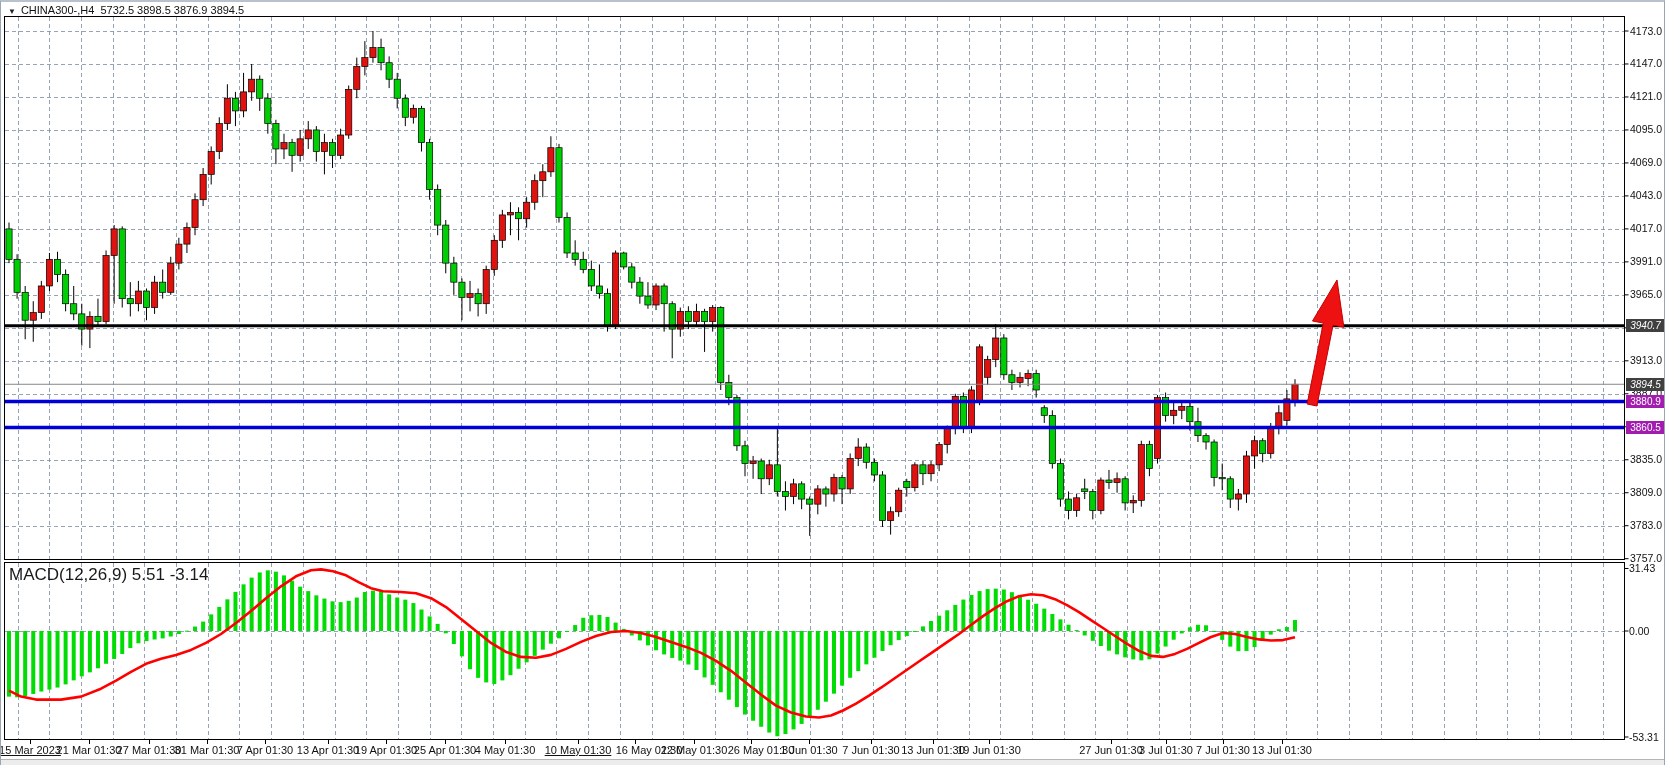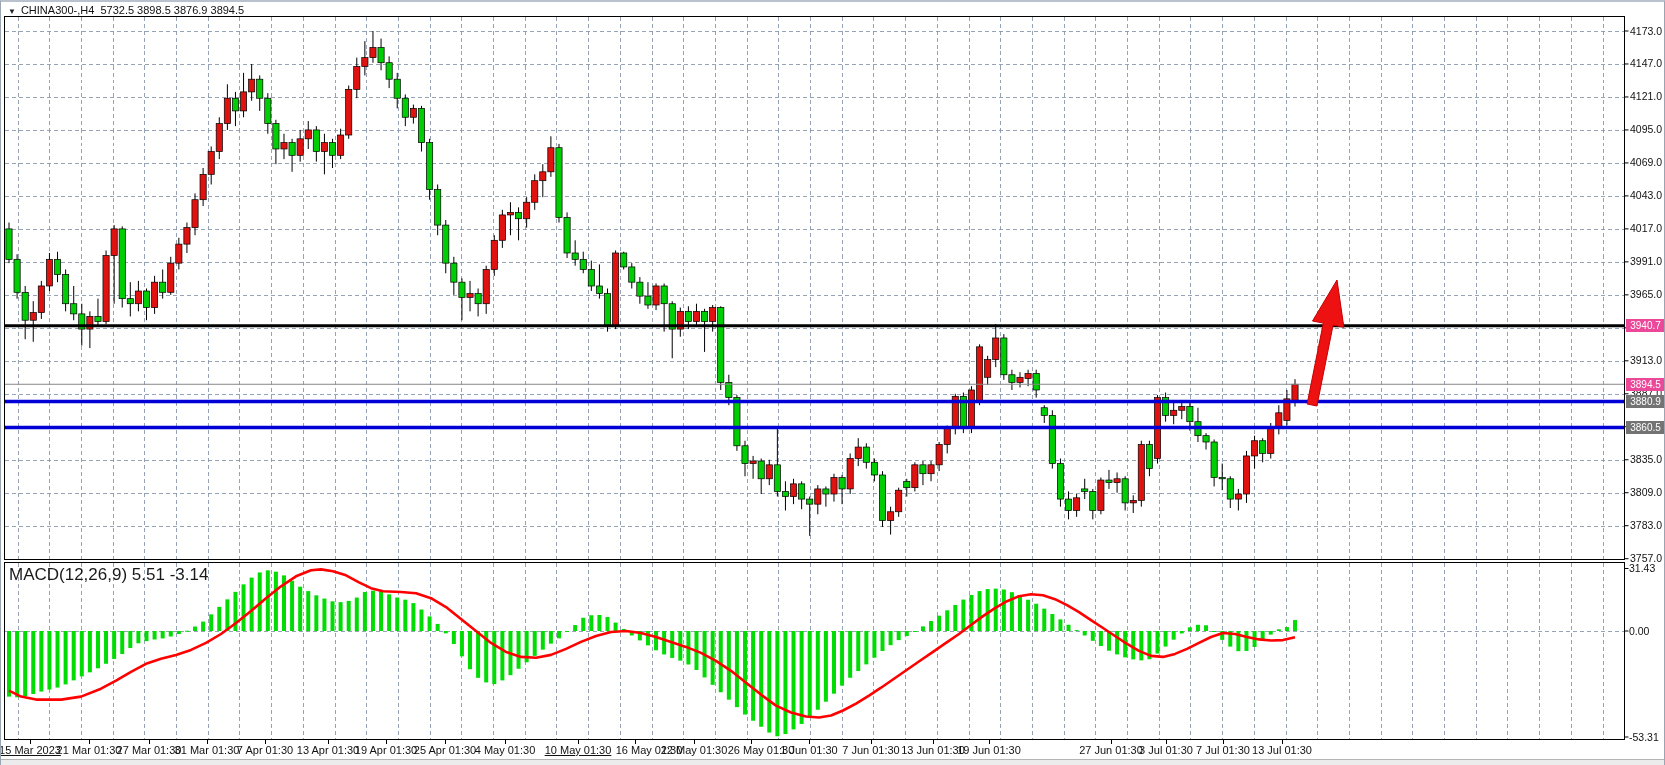--- a/index.html
+++ b/index.html
@@ -5,22 +5,22 @@
   html,body{margin:0;padding:0;background:#d4d0c8;}
   .stage{position:relative;width:1665px;height:765px;background:#ffffff;
     border-top:2px solid #b9c2cc;border-left:1px solid #9aa5b1;border-right:1px solid #9aa5b1;
     box-sizing:border-box;overflow:hidden;font-family:"Liberation Sans",sans-serif;}
   svg{position:absolute;left:0;top:0;}
   .chart-title{position:absolute;left:7px;top:2px;font-size:11px;color:#111;white-space:pre;z-index:6;}
   .chart-title .dd{font-size:8px;color:#222;margin-right:5px;cursor:pointer;}
   .macd-label{position:absolute;left:8px;top:563px;font-size:17px;color:#1a1a1a;z-index:6;white-space:pre;}
   .badge{position:absolute;left:1625px;width:39px;height:13px;color:#fff;font-size:10px;
     line-height:13px;text-align:center;z-index:7;font-family:"Liberation Sans",sans-serif;}
-  .badge.black{background:#ec4899;}
-  .badge.blue{background:#737373;}
+  .badge.black{background:#404040;font-style:italic;}
+  .badge.blue{background:#a21caf;}
   .tlabel{position:absolute;top:742px;font-size:11px;color:#111;transform:translateX(-50%);white-space:nowrap;z-index:6;}
   .bottom-strip{position:absolute;left:0;top:757px;width:1665px;height:8px;background:#ececec;border-top:1px solid #b5b5b5;z-index:5;}
 </style>
 </head>
 <body>
 
 <div class="stage">
 
   <svg id="chart-svg" width="1665" height="757">
       <g>

